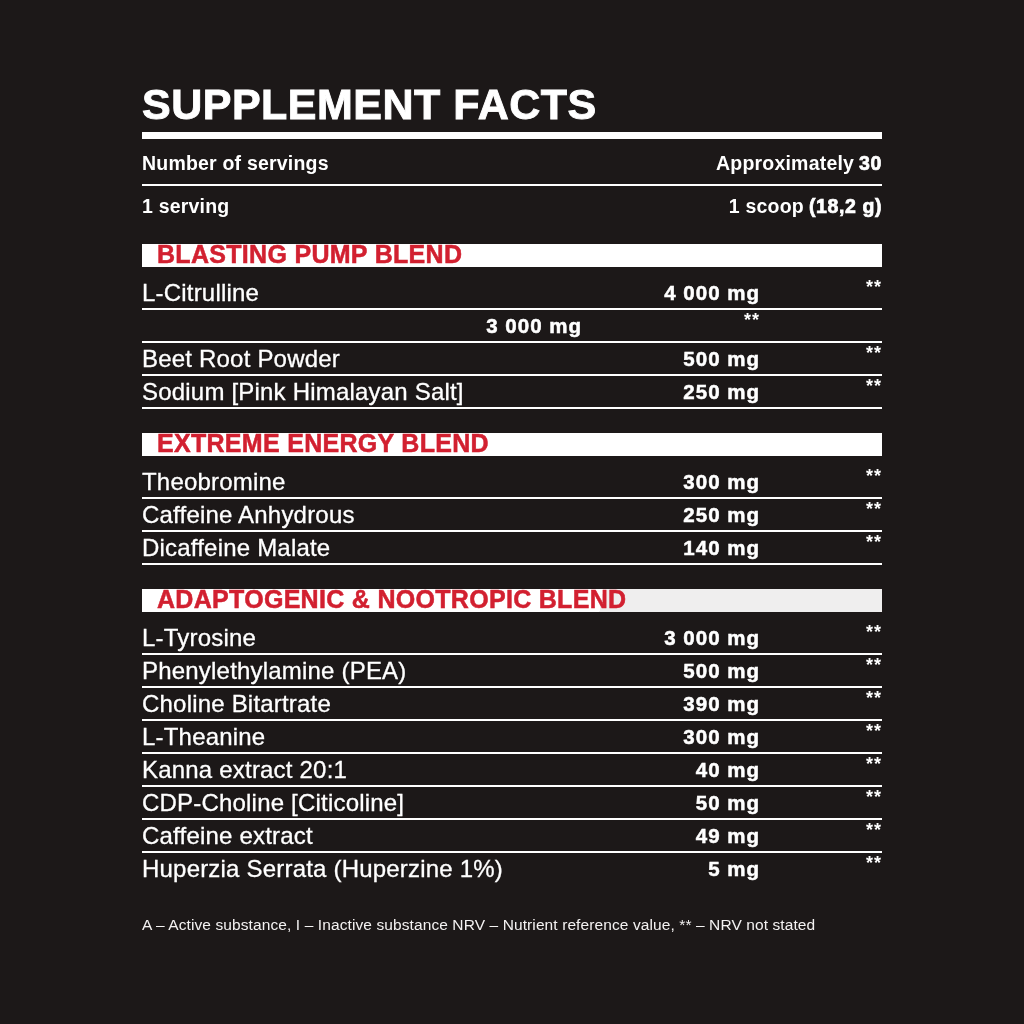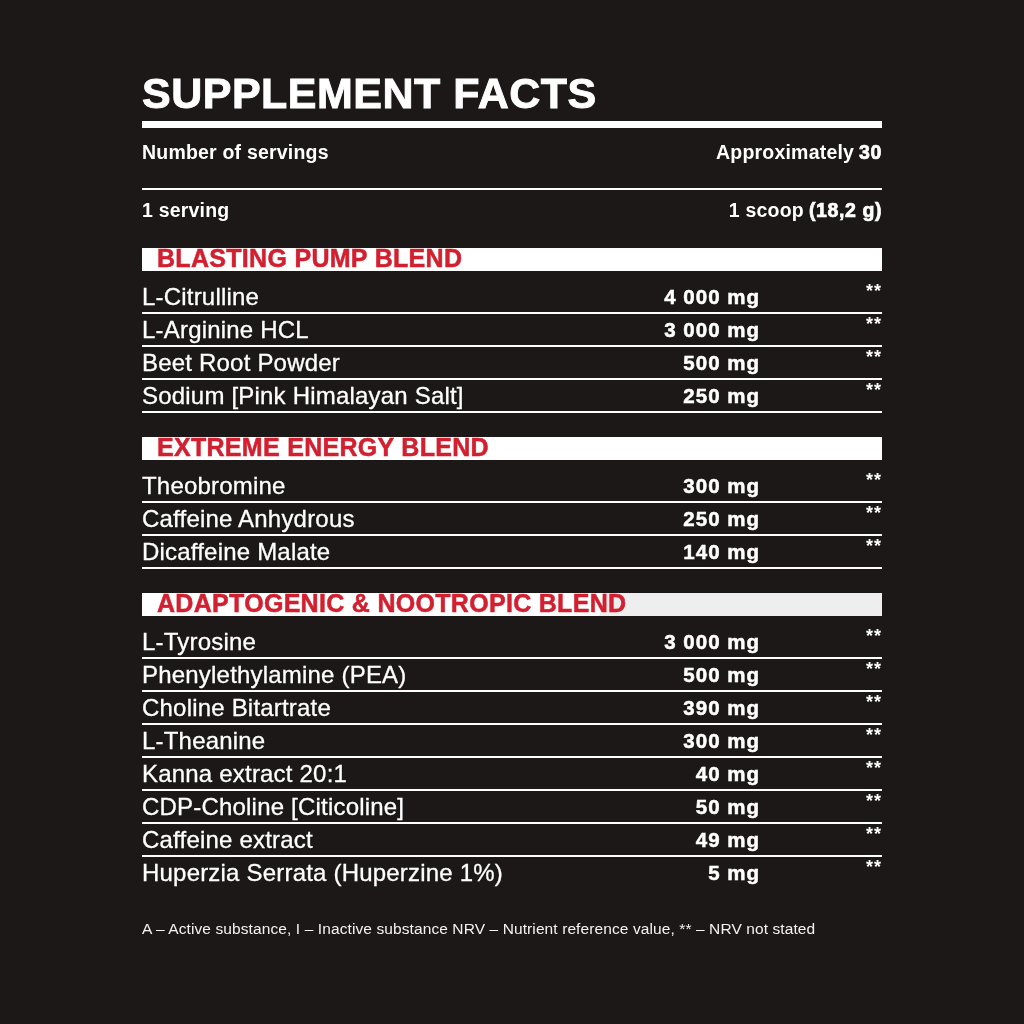--- a/index.html
+++ b/index.html
@@ -17,35 +17,36 @@
     width:740px;
   }
   .title{
     font-size:43px;
     line-height:0.82;
     font-weight:700;
     letter-spacing:0.5px;
     color:#ffffff;
     -webkit-text-stroke:0.9px #ffffff;
     white-space:nowrap;
+    margin-top:11px;
   }
   .thick-rule{
     height:7px;
     background:#ffffff;
     margin-top:10px;
   }
   .serv-row{
     display:flex;
     justify-content:space-between;
     align-items:baseline;
     font-size:19.5px;
     font-weight:700;
     letter-spacing:0.2px;
   }
-  .serv-row.first{ padding:13px 0 24px; border-bottom:2px solid #ffffff; }
+  .serv-row.first{ padding:13px 0 9px; border-bottom:2px solid #ffffff; }
   .serv-row.second{ padding:9px 0 0; }
   .heavy{ margin-left:5px; -webkit-text-stroke:0.7px #ffffff; letter-spacing:0.6px; }
   .section{ margin-top:24px; }
   .section.first{ margin-top:26px; }
   .bar{
     height:23px;
     background:#ffffff;
     display:flex;
     align-items:center;
     padding-left:15px;
@@ -130,21 +131,20 @@
         <div class="bar">
           <span class="bar-text">BLASTING PUMP BLEND</span>
         </div>
         <div class="rows">
           <div class="row">
             <span class="ing">L-Citrulline</span>
             <span class="amt">4 000 mg</span>
             <span class="nrv">**</span>
           </div>
           <div class="row">
-            <span class="ing">L-Arginine HCL</span>
             <span class="amt">3 000 mg</span>
             <span class="nrv">**</span>
           </div>
           <div class="row">
             <span class="ing">Beet Root Powder</span>
             <span class="amt">500 mg</span>
             <span class="nrv">**</span>
           </div>
           <div class="row">
             <span class="ing">Sodium [Pink Himalayan Salt]</span>

